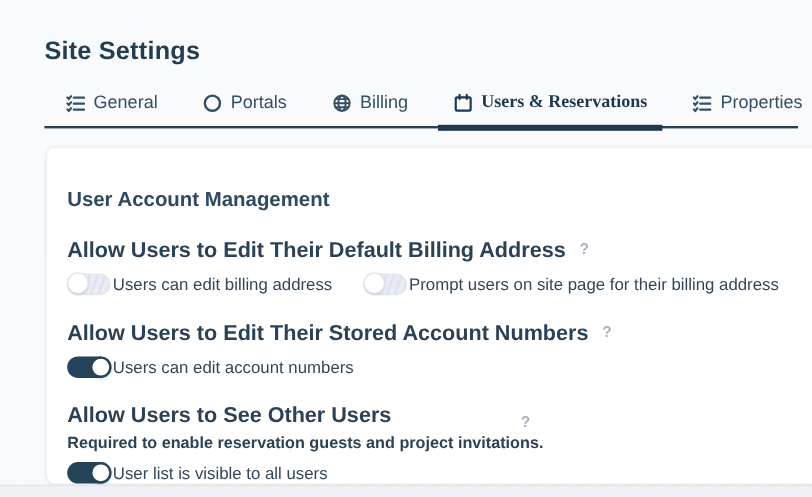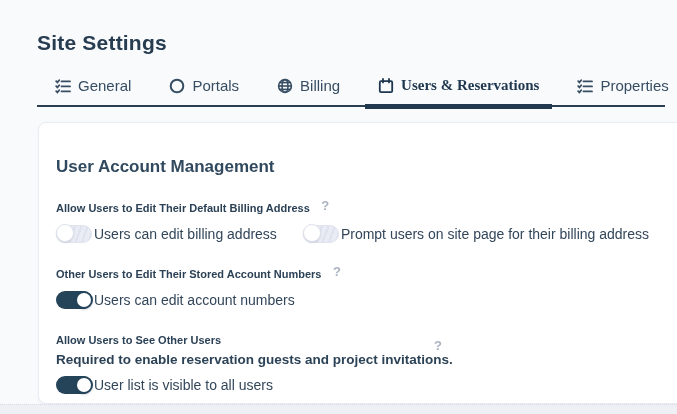--- a/index.html
+++ b/index.html
@@ -41,21 +41,21 @@
     box-sizing:border-box;
     background:#ffffff;
     border:1px solid #e9ecf2; border-radius:8px;
     box-shadow:0 1px 3px rgba(40,60,90,.05);
     padding:20px 0 0 17px;
   }
   .card-title { font-size:17px; color:#31495e; }
 
   .section { margin-top:21px; position:relative; }
   .section-heading {
-    font-size:11px; font-weight:700; color:#2b4156; display:inline;
+    font-size:18px; font-weight:700; color:#2b4156; display:inline;
   }
   .help {
     color:#a9b3c0; font-size:13px; font-weight:700;
     margin-left:7px; position:relative; top:-2px; display:inline-block;
   }
   .help.floating { position:absolute; left:378px; top:8px; margin:0; }
 
   .section-subtitle {
     margin-top:4px; font-size:13.5px; font-weight:700; color:#2c4256;
   }
@@ -183,21 +183,21 @@
       <div class="toggle-group">
         <span class="toggle off">
             <span class="knob"></span>
           </span>
         <span class="toggle-label">Prompt users on site page for their billing address</span>
       </div>
     </div>
   </div>
 
   <div class="section">
-    <h3 class="section-heading">Other Users to Edit Their Stored Account Numbers</h3>
+    <h3 class="section-heading">Allow Users to Edit Their Stored Account Numbers</h3>
     <span class="help">?</span>
     <div class="toggle-row">
       <div class="toggle-group">
         <span class="toggle on">
             <span class="knob"></span>
           </span>
         <span class="toggle-label">Users can edit account numbers</span>
       </div>
     </div>
   </div>

